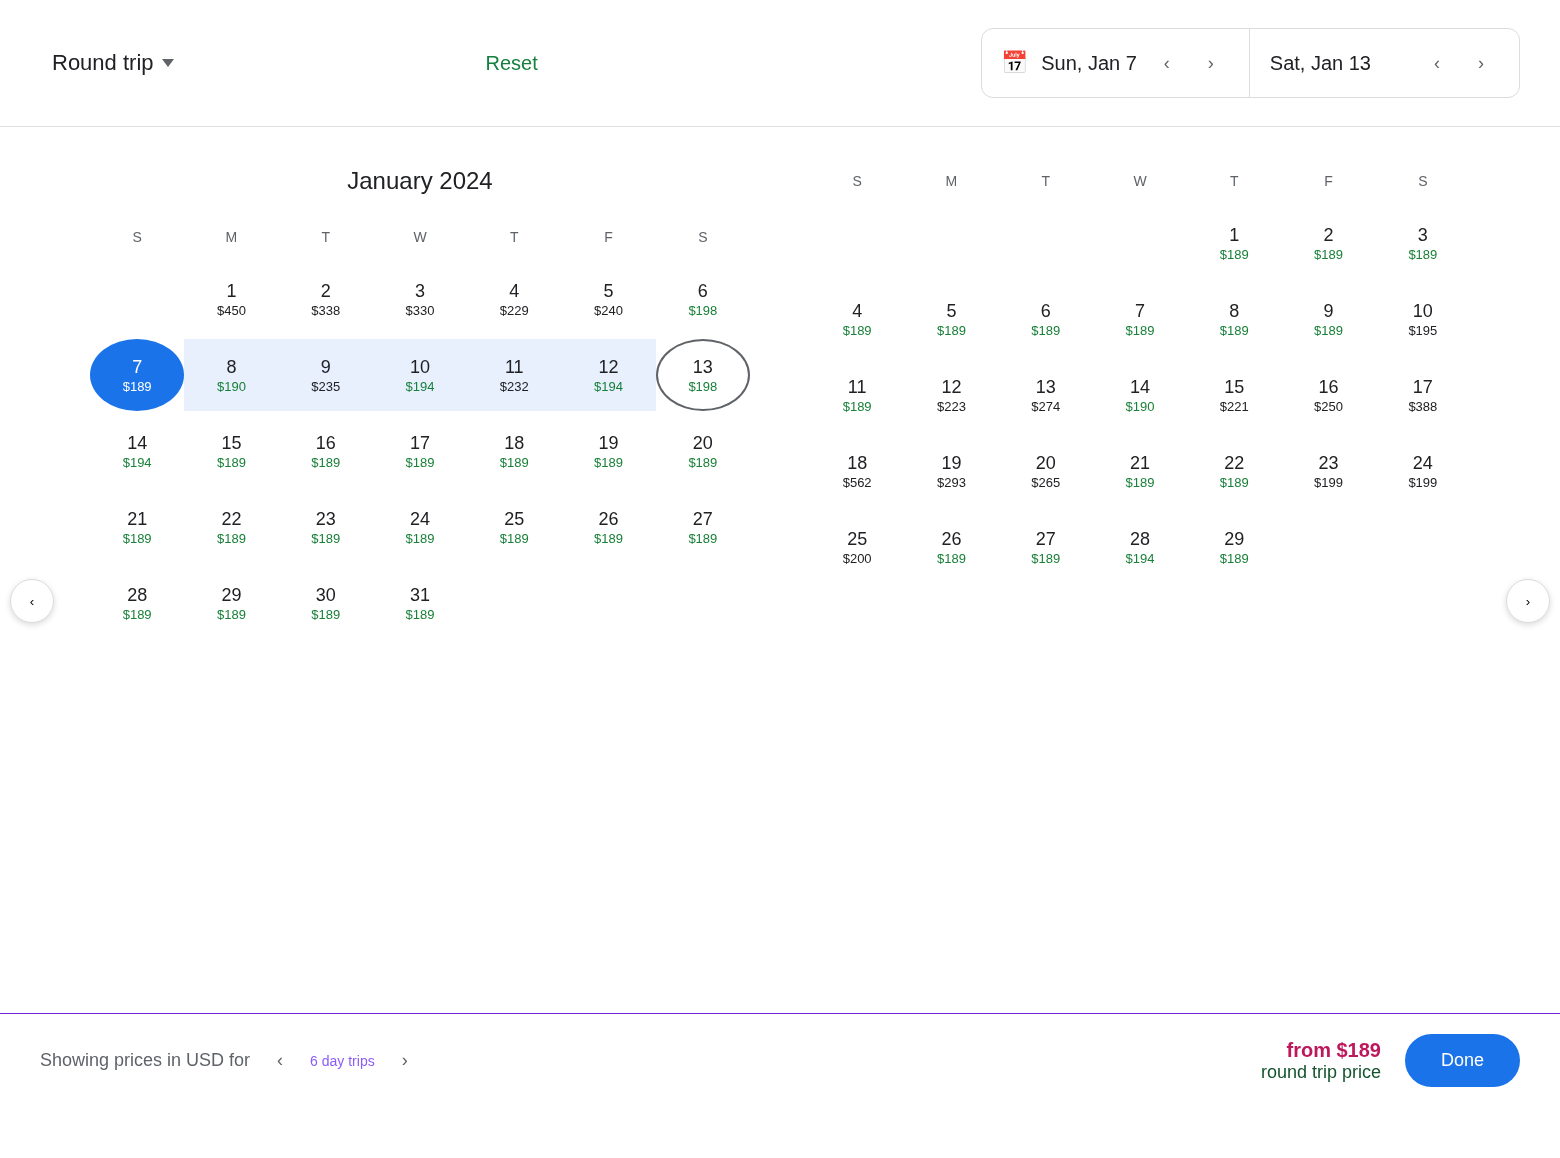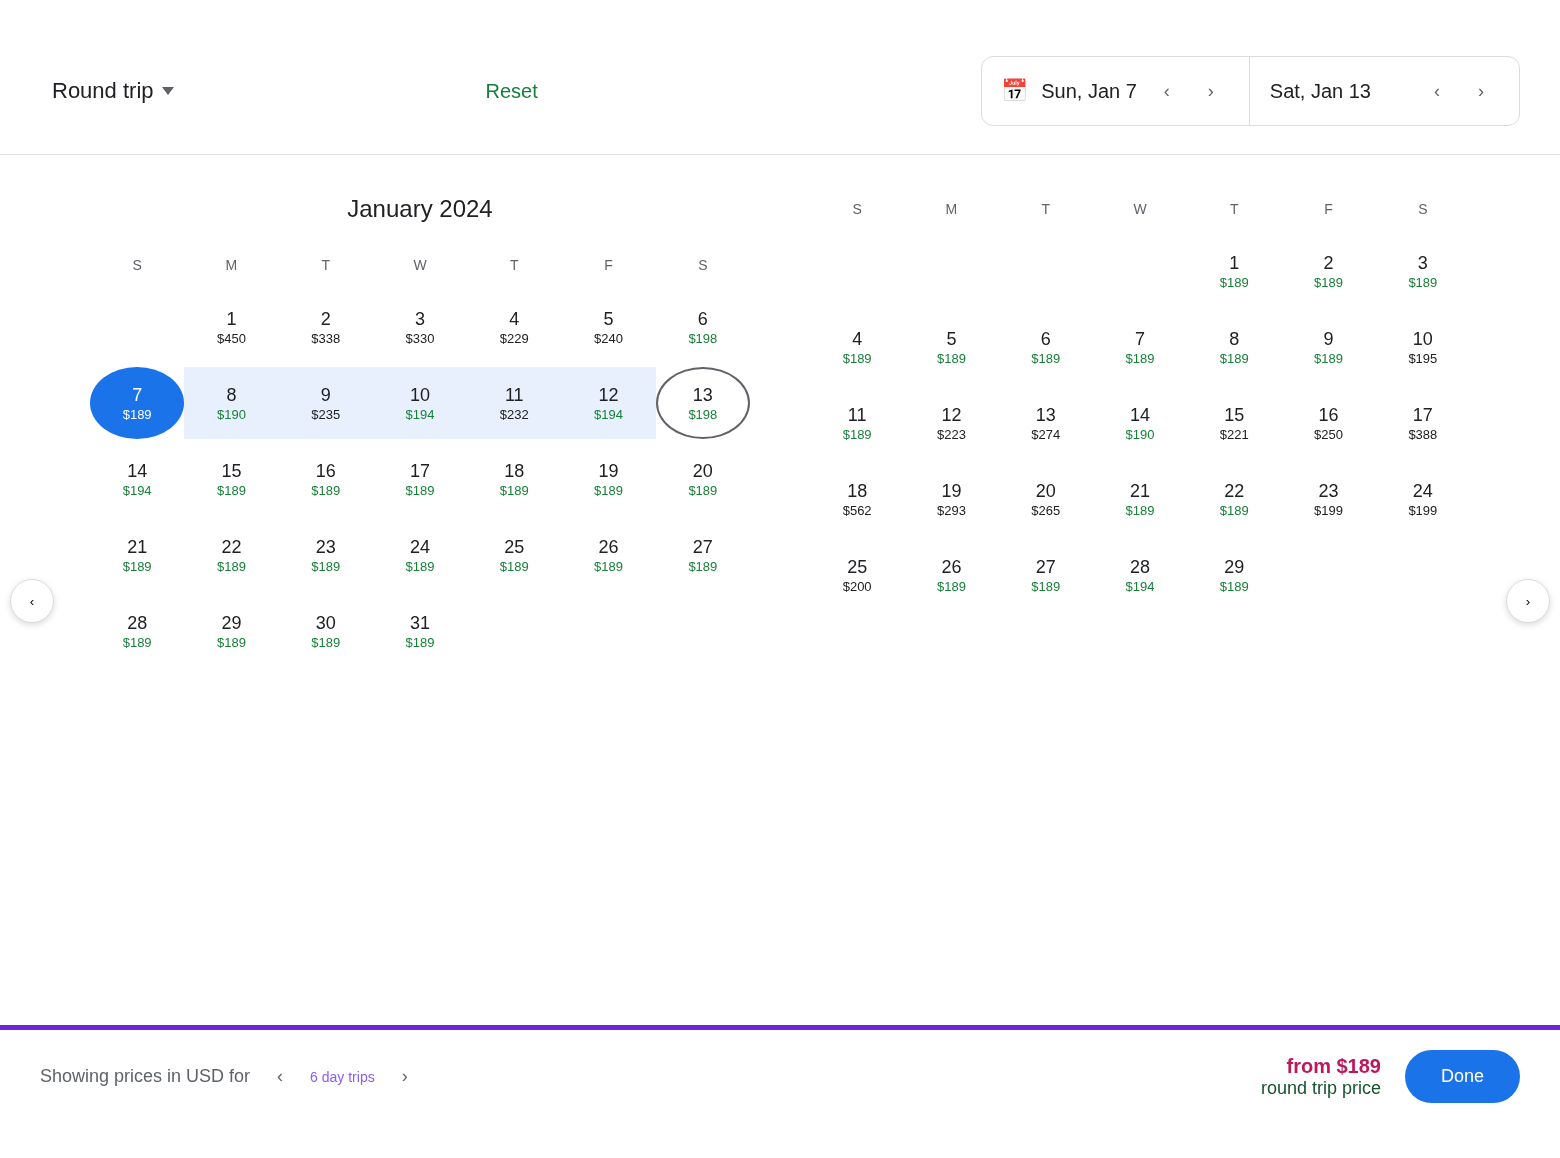--- a/index.html
+++ b/index.html
@@ -10,21 +10,20 @@
       min-height: 1158px;
       color: #202124;
     }
 
     .top-bar {
       display: flex;
       align-items: center;
       padding: 28px 40px;
       border-bottom: 1px solid #e0e0e0;
       gap: 20px;
-      margin-top: 28px;
     }
 
     .round-trip-selector {
       display: flex;
       align-items: center;
       gap: 8px;
       font-size: 22px;
       font-weight: 500;
       cursor: pointer;
       padding: 8px 12px;
@@ -205,24 +204,24 @@
       box-shadow: 0 2px 6px rgba(0,0,0,0.15);
     }
 
     .side-nav-left { left: 10px; }
     .side-nav-right { right: 10px; }
 
     .bottom-bar {
       display: flex;
       align-items: center;
       padding: 20px 40px;
-      border-top: 5px solid #6d28d9;
+      border-top: 1px solid #6d28d9;
       margin-top: auto;
       position: absolute;
-      bottom: 12px;
+      bottom: 0;
       left: 0;
       right: 0;
     }
 
     .showing-prices {
       font-size: 18px;
       color: #5f6368;
       display: flex;
       align-items: center;
       gap: 12px;

